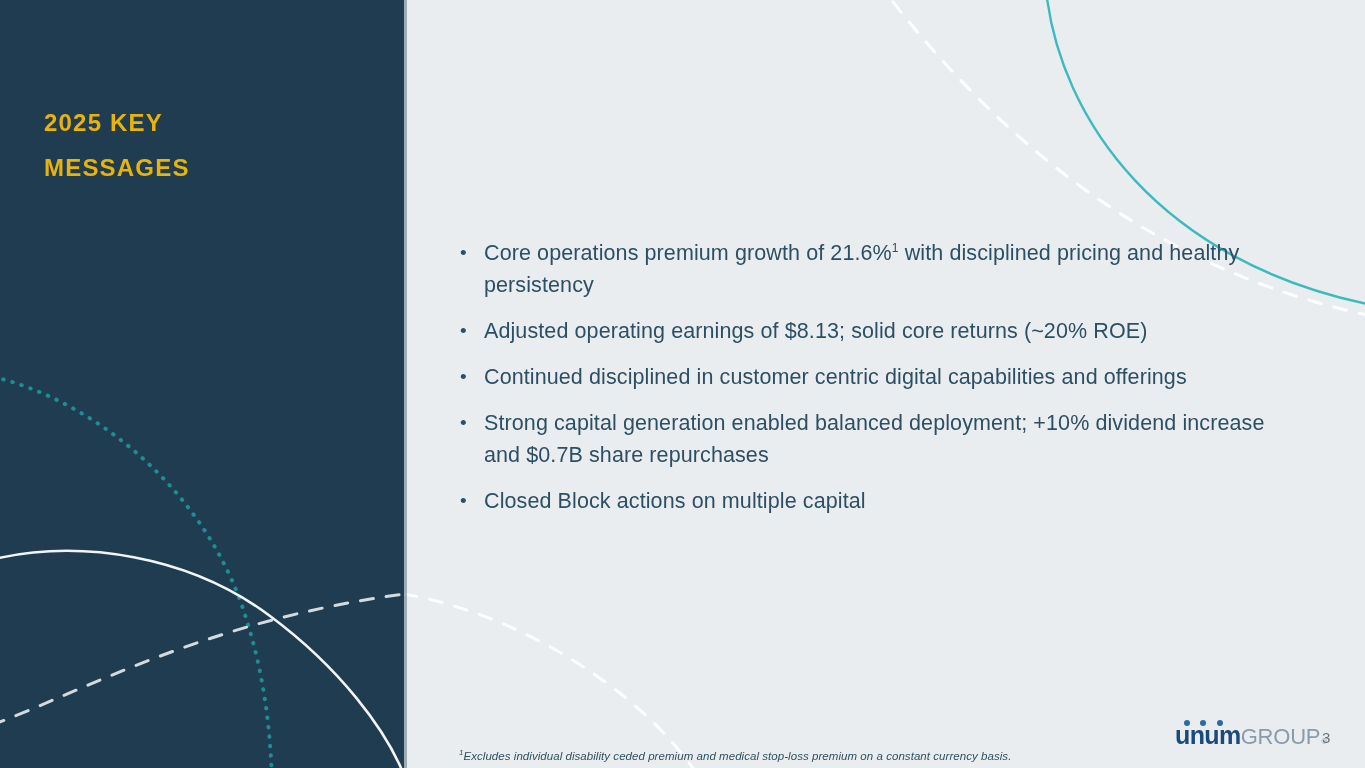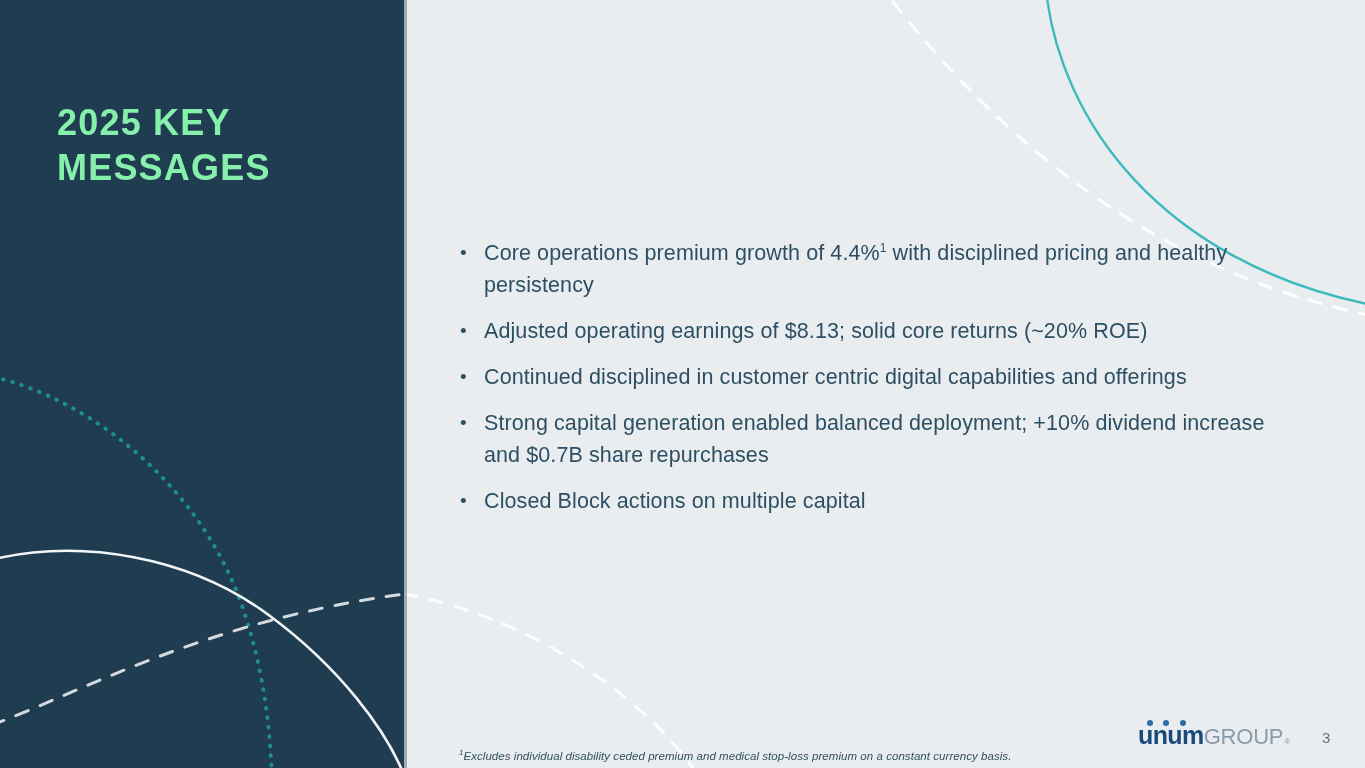--- a/index.html
+++ b/index.html
@@ -45,25 +45,25 @@
   #panel-decor {
     position: absolute;
     left: 0; top: 0;
     width: 404px;
     height: 768px;
   }
 
   
   #slide-title {
     position: absolute;
-    left: 57px;
+    left: 44px;
     top: 100px;
     width: 320px;
-    color: #86efac;
-    font-size: 36px;
+    color: #eab308;
+    font-size: 24px;
     font-weight: bold;
     line-height: 45px;
     letter-spacing: 1.2px;
     white-space: pre-line;
   }
 
   
   #bullet-list {
     position: absolute;
     left: 455px;
@@ -123,20 +123,21 @@
     display: flex;
     align-items: baseline;
   }
   #logo-wordmark {
     position: relative;
     font-size: 25px;
     font-weight: bold;
     color: #1b4a7a;
     letter-spacing: -0.6px;
     line-height: 26px;
+    margin-left: 37px;
   }
   #logo-dots {
     position: absolute;
     left: 9px;
     top: -2px;
     width: 48px;
     height: 8px;
   }
   #logo-dots i {
     position: absolute;
@@ -199,21 +200,21 @@
 
     <div id="slide-title">2025 KEY
 MESSAGES</div>
   </div>
   <div id="panel-edge"></div>
 
   <div id="bullet-list">
 
     <div class="bullet-row">
       <span class="bullet-dot">•</span>
-      <span class="bullet-text"><span>Core operations premium growth of 4.4%</span><sup>1</sup><span> with disciplined pricing and healthy persistency</span></span>
+      <span class="bullet-text"><span>Core operations premium growth of 21.6%</span><sup>1</sup><span> with disciplined pricing and healthy persistency</span></span>
     </div>
 
     <div class="bullet-row">
       <span class="bullet-dot">•</span>
       <span class="bullet-text">Adjusted operating earnings of $8.13; solid core returns (~20% ROE)</span>
     </div>
 
     <div class="bullet-row">
       <span class="bullet-dot">•</span>
       <span class="bullet-text">Continued disciplined in customer centric digital capabilities and offerings</span>

